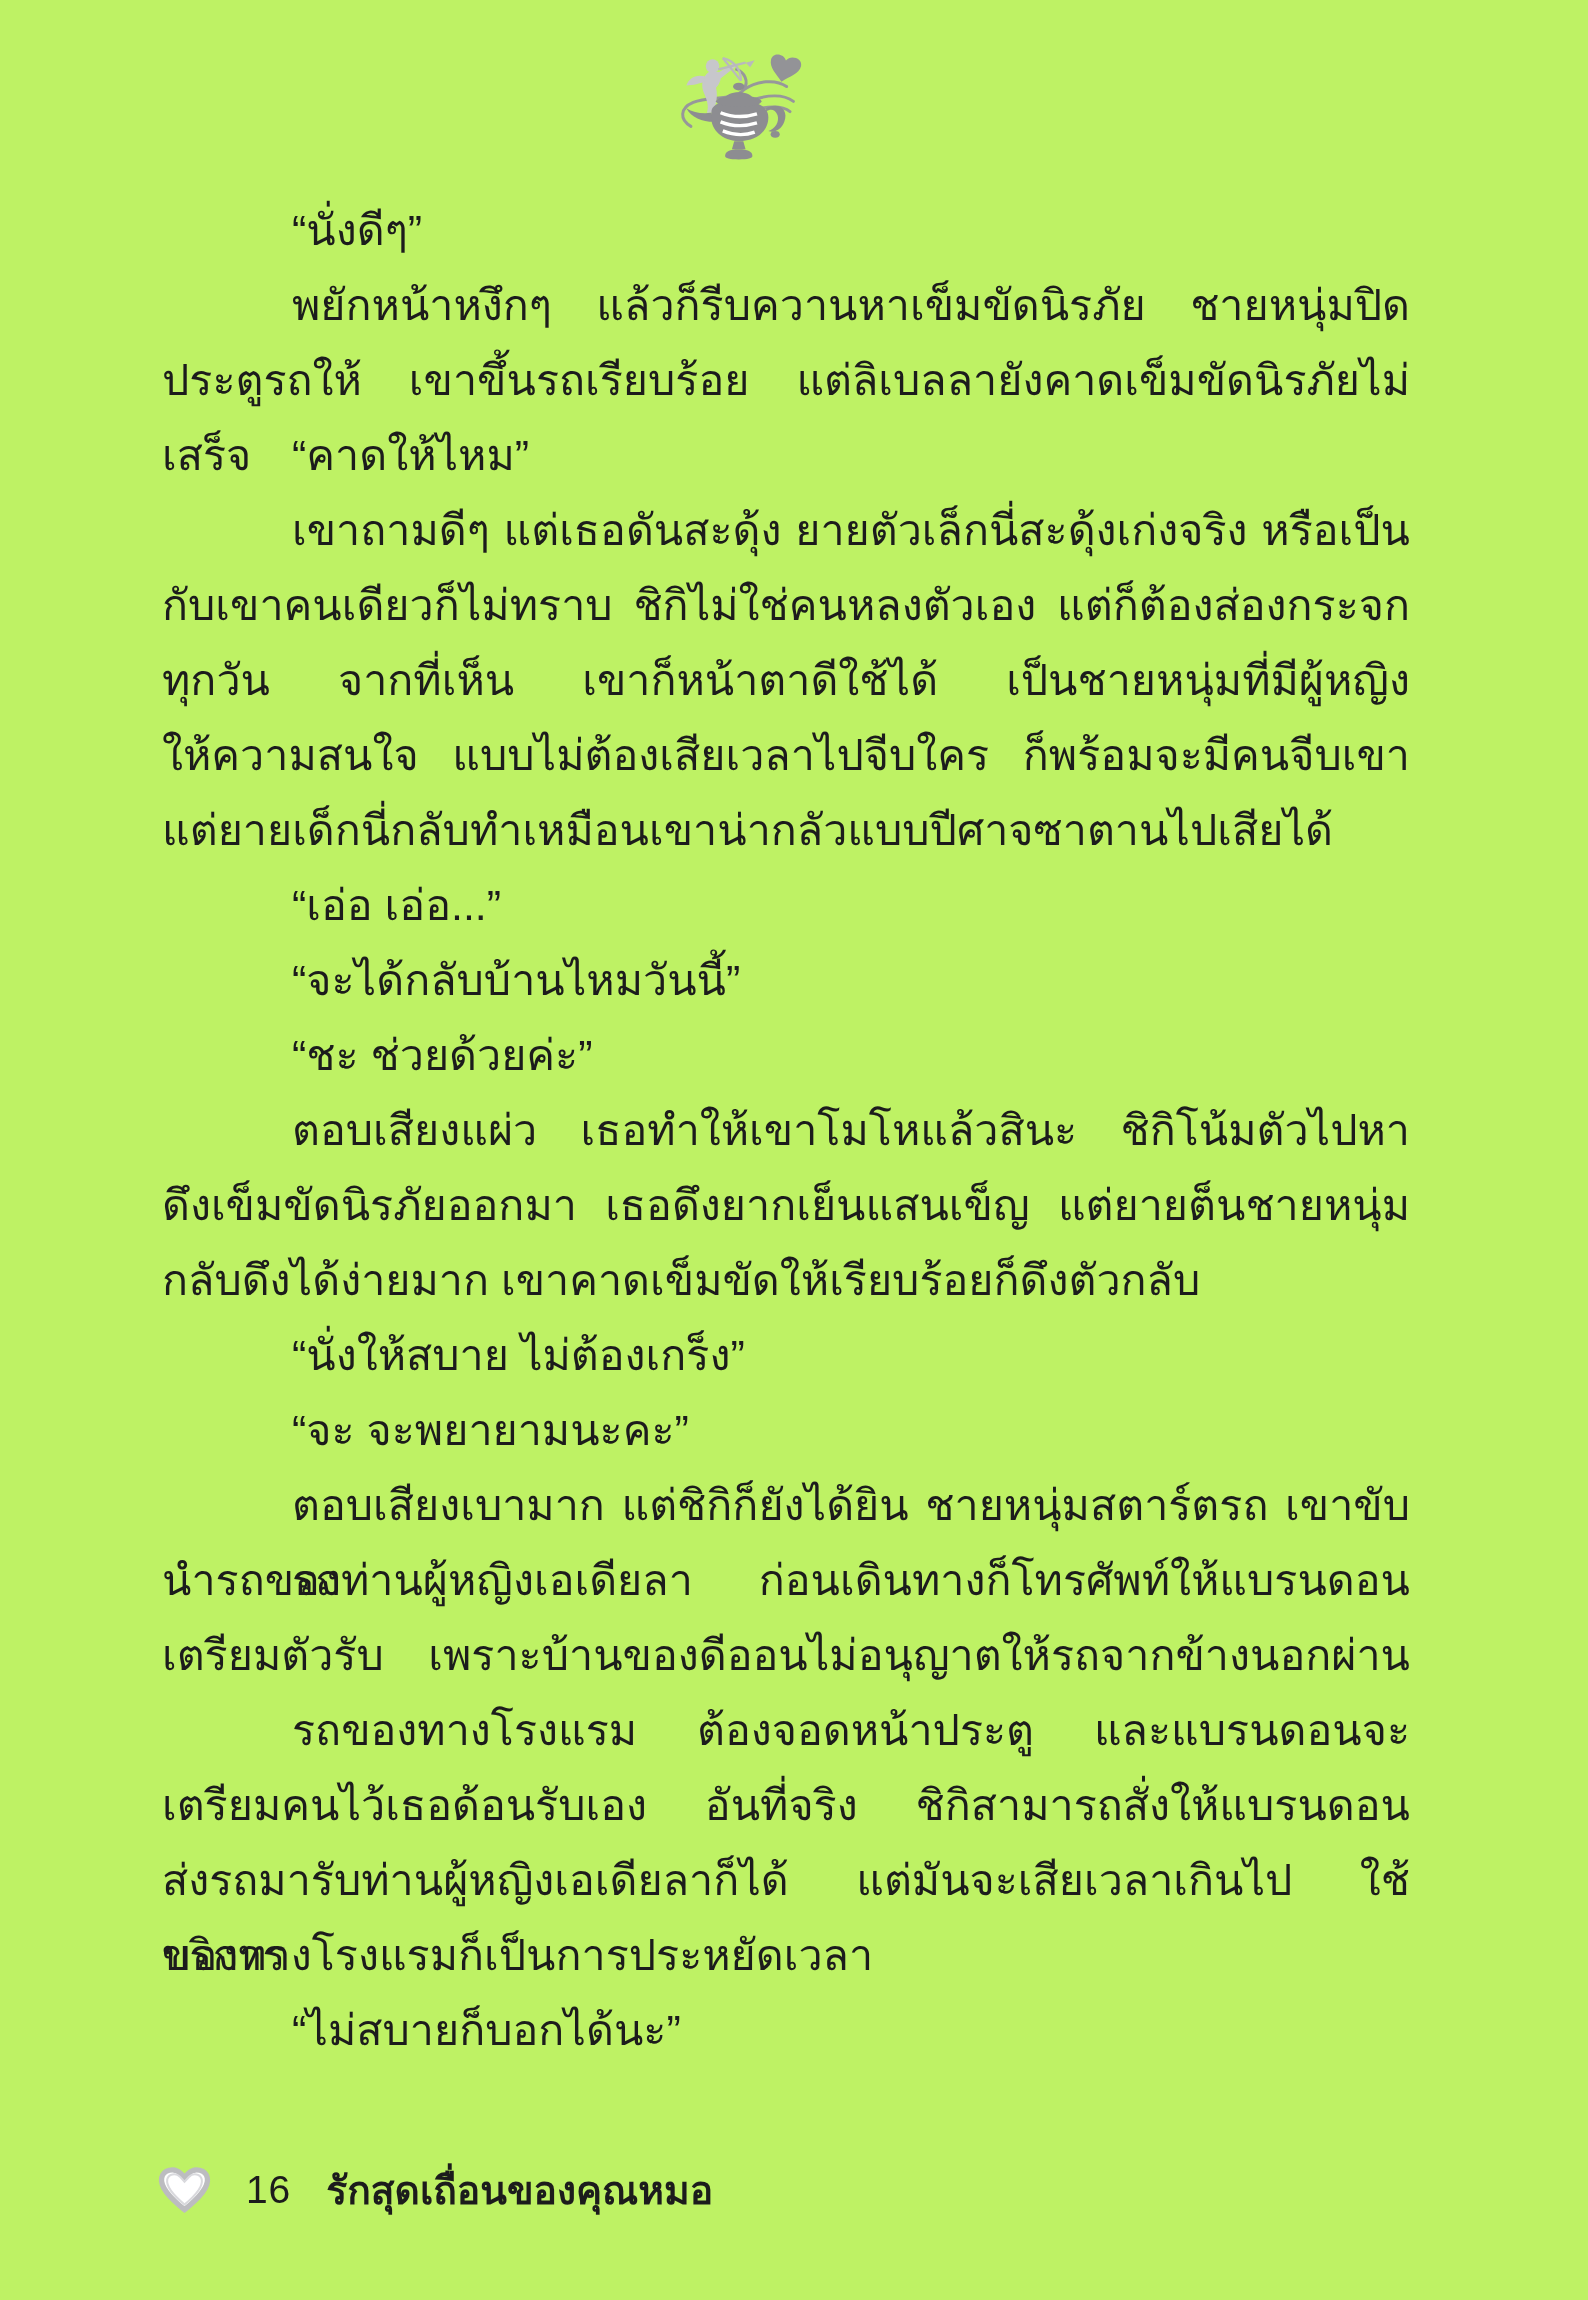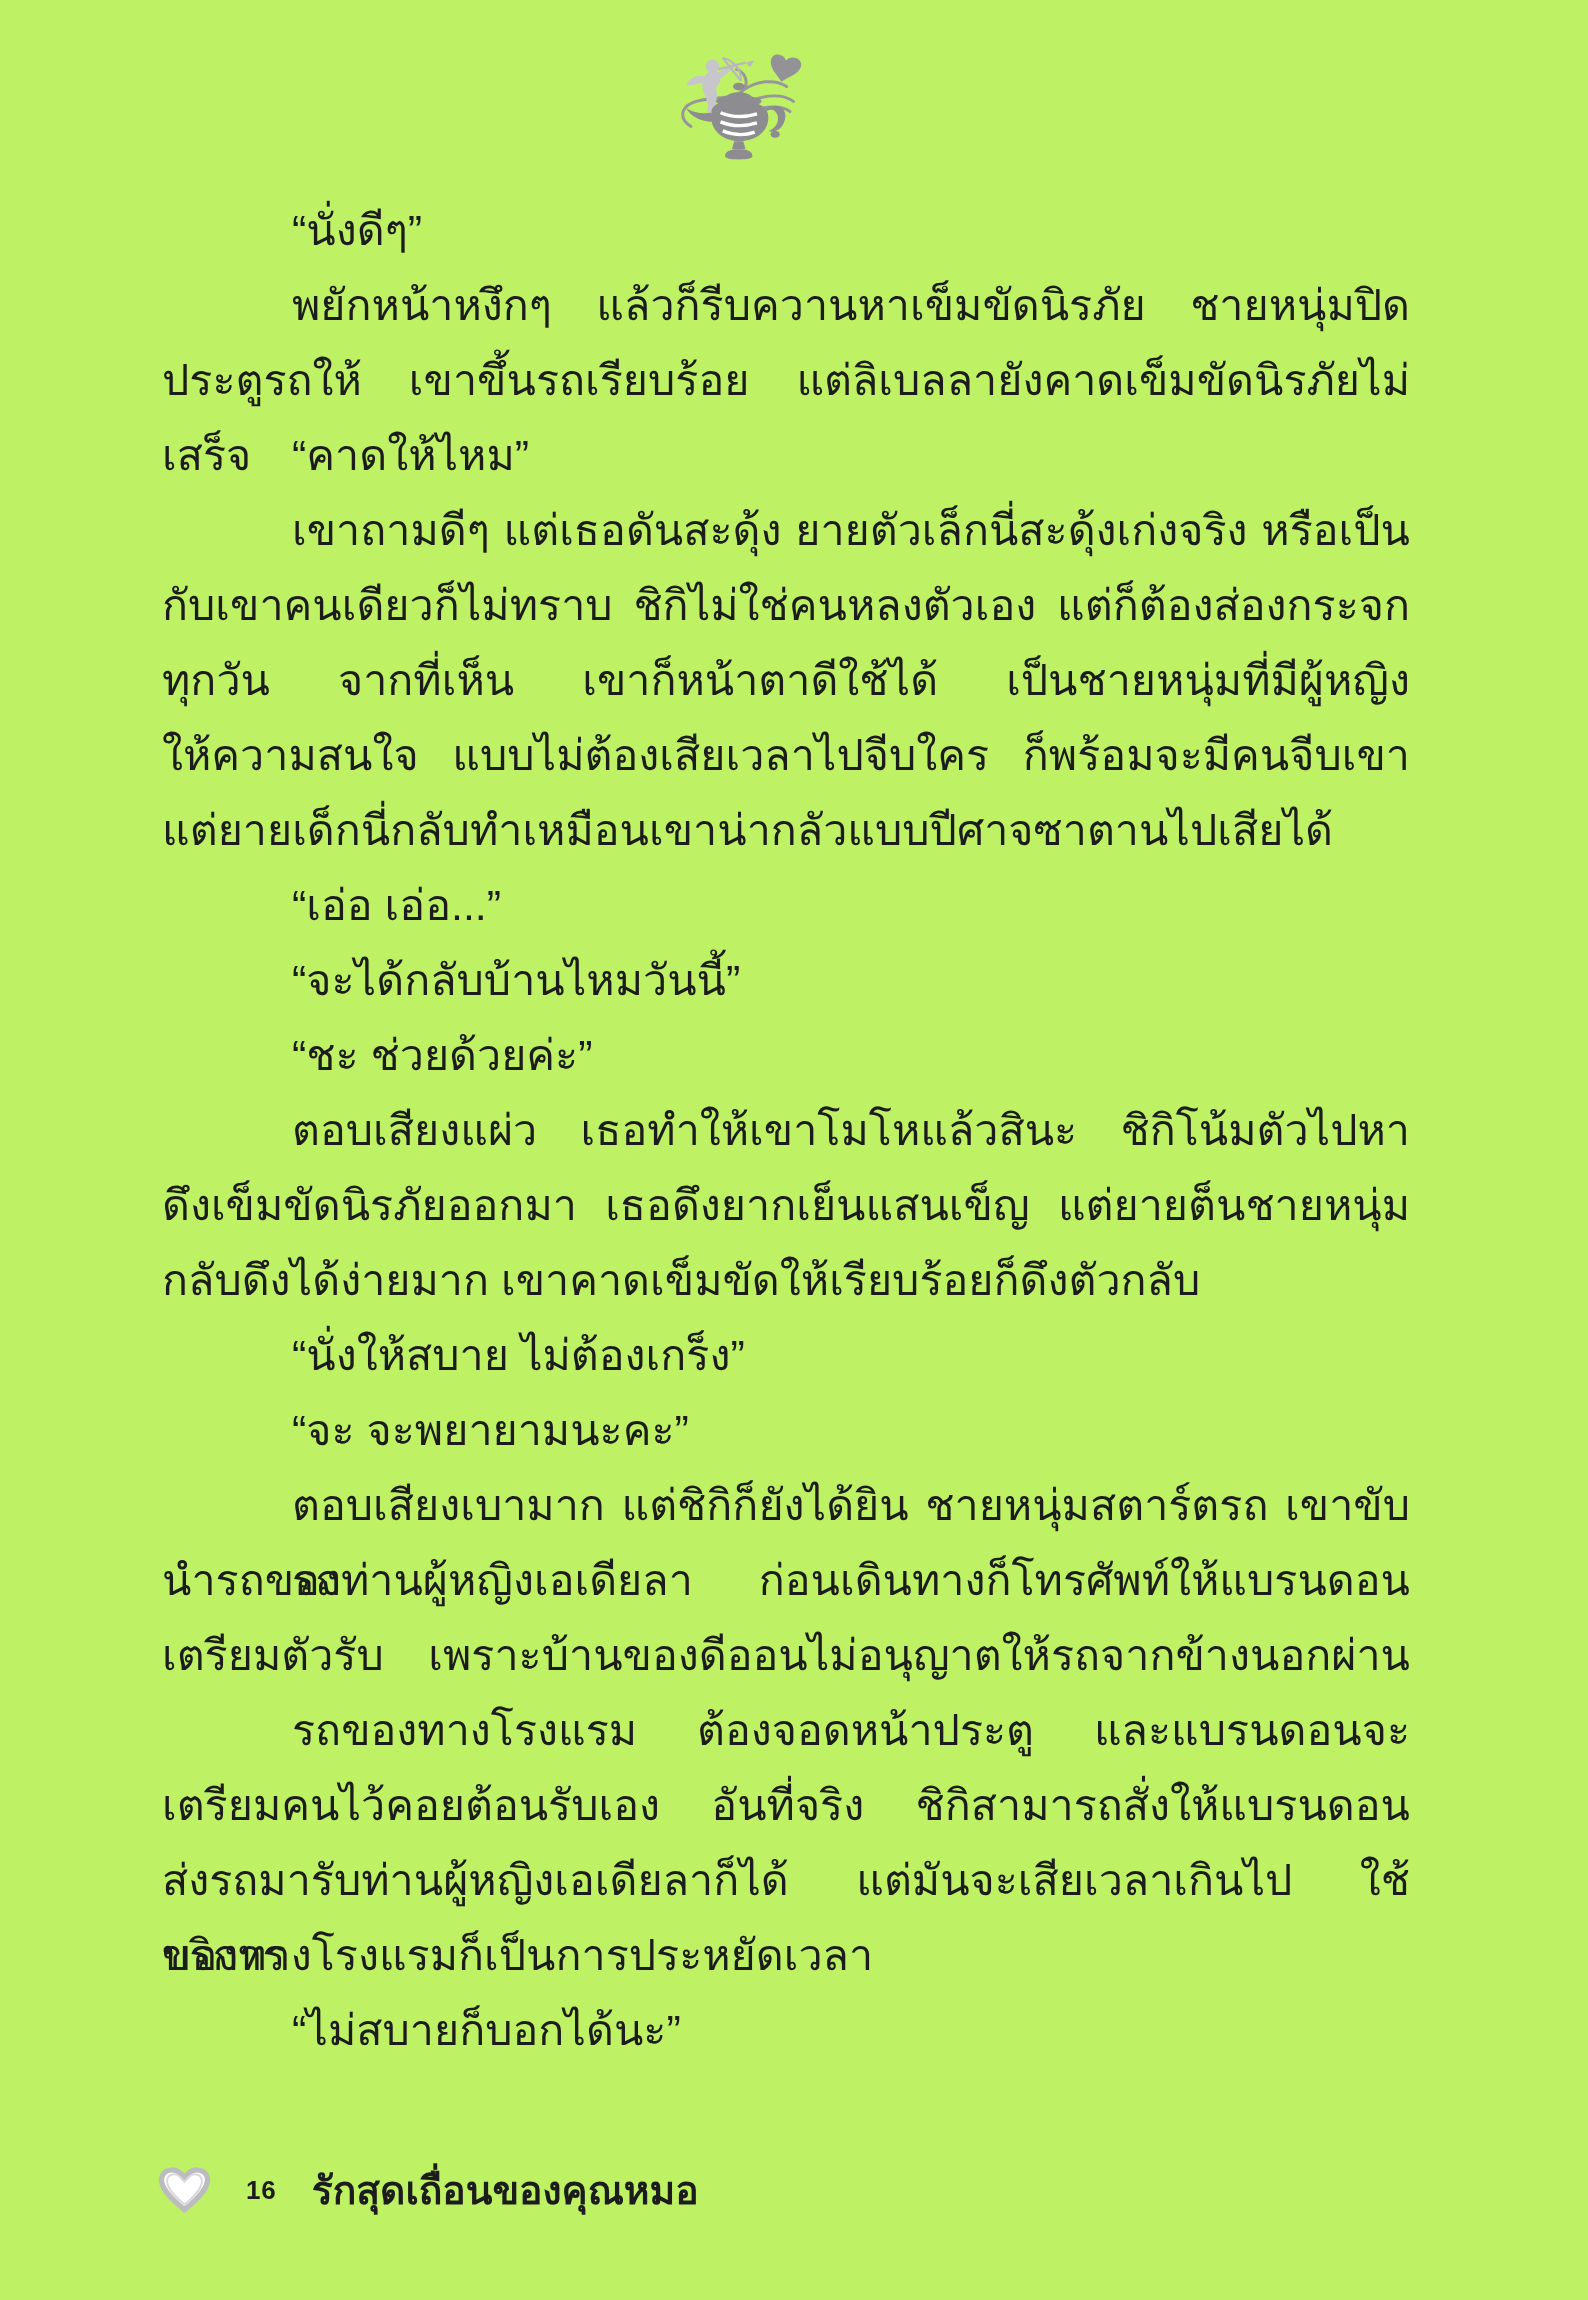--- a/index.html
+++ b/index.html
@@ -22,21 +22,21 @@
     text-align:justify;
     text-align-last:left;
     white-space:normal;
   }
   .line.j{text-align-last:justify;}
   .line.ind{padding-left:130px;}
 
   
   .footer{position:absolute;left:155px;top:2159px;display:flex;align-items:center;}
   .heart-wrap{width:59px;height:59px;display:inline-block;}
-  .pagenum{margin-left:32px;font-size:26px;font-weight:700;letter-spacing:0.9px;}
+  .pagenum{margin-left:32px;font-size:39px;font-weight:400;letter-spacing:0.9px;}
   .booktitle{margin-left:35px;font-size:39px;font-weight:700;font-family:Liberation Serif, serif;}
 </style>
 </head>
 <body>
 
 <div class="page">
 
   <div class="ornament">
     <svg viewBox="0 0 130 112" width="148" height="128">
 
@@ -97,21 +97,21 @@
       <div class="line ind">“ชะ ช่วยด้วยค่ะ”</div>
       <div class="line ind j">ตอบเสียงแผ่ว เธอทำให้เขาโมโหแล้วสินะ ชิกิโน้มตัวไปหา</div>
       <div class="line j">ดึงเข็มขัดนิรภัยออกมา เธอดึงยากเย็นแสนเข็ญ แต่ยายต็นชายหนุ่ม</div>
       <div class="line">กลับดึงได้ง่ายมาก เขาคาดเข็มขัดให้เรียบร้อยก็ดึงตัวกลับ</div>
       <div class="line ind">“นั่งให้สบาย ไม่ต้องเกร็ง”</div>
       <div class="line ind">“จะ จะพยายามนะคะ”</div>
       <div class="line ind j">ตอบเสียงเบามาก แต่ชิกิก็ยังได้ยิน ชายหนุ่มสตาร์ตรถ เขาขับรถ</div>
       <div class="line j">นำรถของท่านผู้หญิงเอเดียลา ก่อนเดินทางก็โทรศัพท์ให้แบรนดอน</div>
       <div class="line j">เตรียมตัวรับ เพราะบ้านของดีออนไม่อนุญาตให้รถจากข้างนอกผ่าน</div>
       <div class="line ind j">รถของทางโรงแรม ต้องจอดหน้าประตู และแบรนดอนจะ</div>
-      <div class="line j">เตรียมคนไว้คอยต้อนรับเอง อันที่จริง ชิกิสามารถสั่งให้แบรนดอน</div>
+      <div class="line j">เตรียมคนไว้เธอด้อนรับเอง อันที่จริง ชิกิสามารถสั่งให้แบรนดอน</div>
       <div class="line j">ส่งรถมารับท่านผู้หญิงเอเดียลาก็ได้ แต่มันจะเสียเวลาเกินไป ใช้บริการ</div>
       <div class="line">ของทางโรงแรมก็เป็นการประหยัดเวลา</div>
       <div class="line ind">“ไม่สบายก็บอกได้นะ”</div>
     </div>
 
   <div class="footer">
     <span class="heart-wrap">
       <svg viewBox="0 0 40 36" width="59" height="59">
         <path d="M20,31 C9,22 3.5,15.5 4.5,9.5 C5.5,4 13,2 17.5,6.5 L20,9 L22.5,6.5 C27,2 34.5,4 35.5,9.5 C36.5,15.5 31,22 20,31 Z" fill="#ffffff" stroke="#bcbcc0" stroke-width="3.6"></path>
         <path d="M20,27.5 C11.5,20.5 7.5,15 8.3,10.5 C9,7 14,5.5 17,8.8 L20,12 L23,8.8 C26,5.5 31,7 31.7,10.5 C32.5,15 28.5,20.5 20,27.5 Z" fill="none" stroke="#d9d9dd" stroke-width="1.4"></path>

